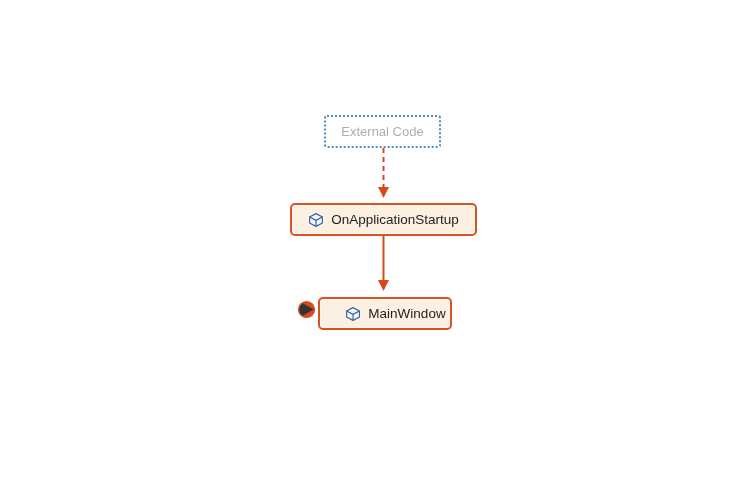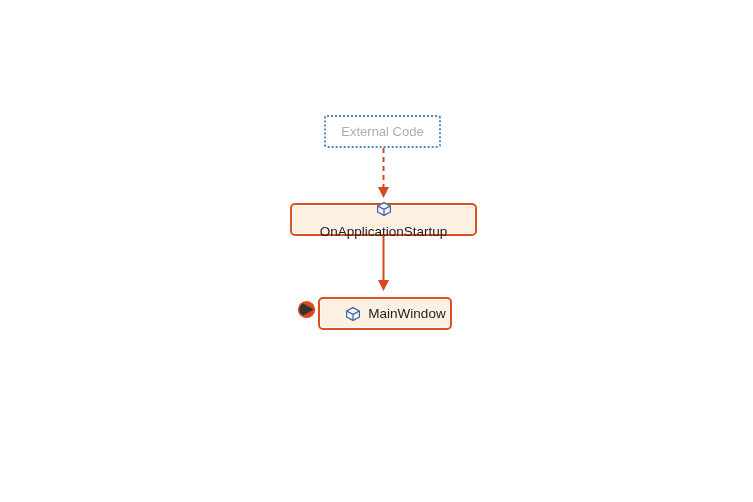--- a/index.html
+++ b/index.html
@@ -50,21 +50,21 @@
   .node-label { white-space:nowrap; }
   .node-external {
     left:324px; top:115px; width:117px;
     border:2px dotted var(--external-border);
     border-radius:3px;
     background:#ffffff;
     color: var(--external-text);
     font-size:13px;
     box-shadow:none;
   }
-  .node-startup { left:290px; top:203px; width:187px;flex-direction:column; }
+  .node-startup { left:290px; top:203px; width:187px; }
   .node-mainwindow { left:318px; top:297px; width:134px;padding-left:21px; }
   .cube-icon { width:16px; height:16px; flex:0 0 auto; display:block; }
   .entry-indicator {
     position:absolute;
     left:297px; top:300px;
     width:19px; height:19px;
   }
 </style>
 </head>
 <body>

